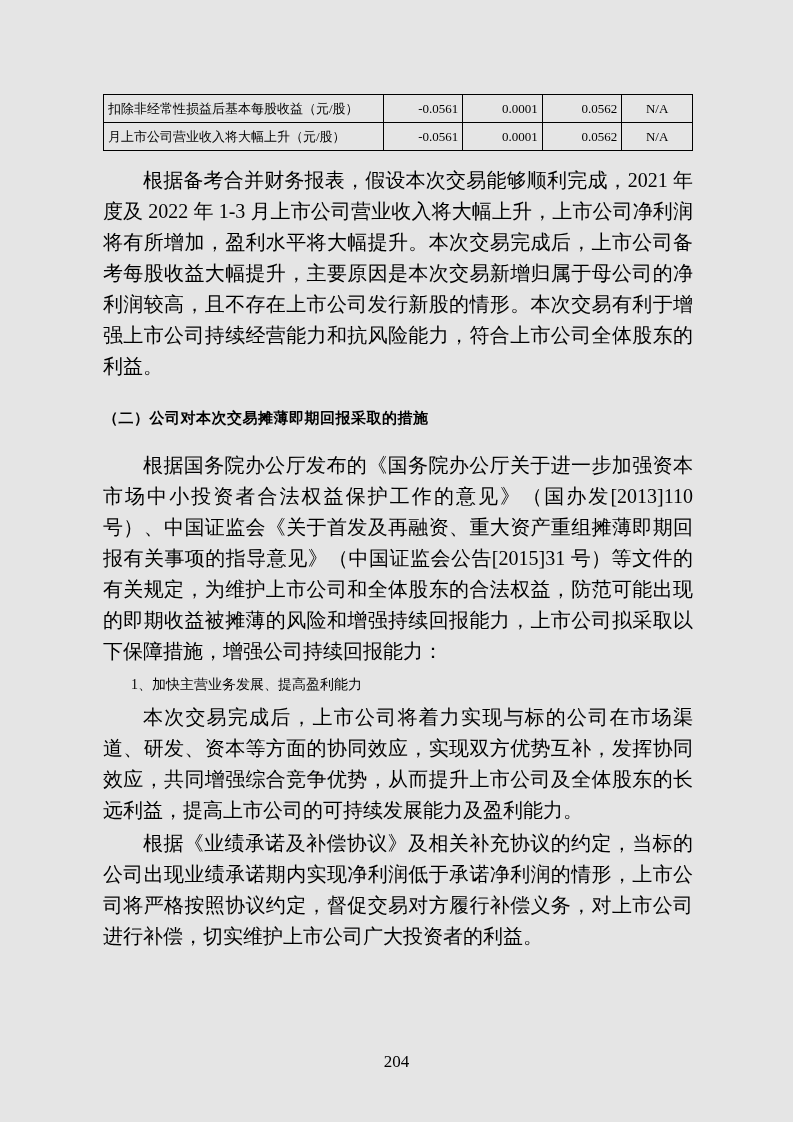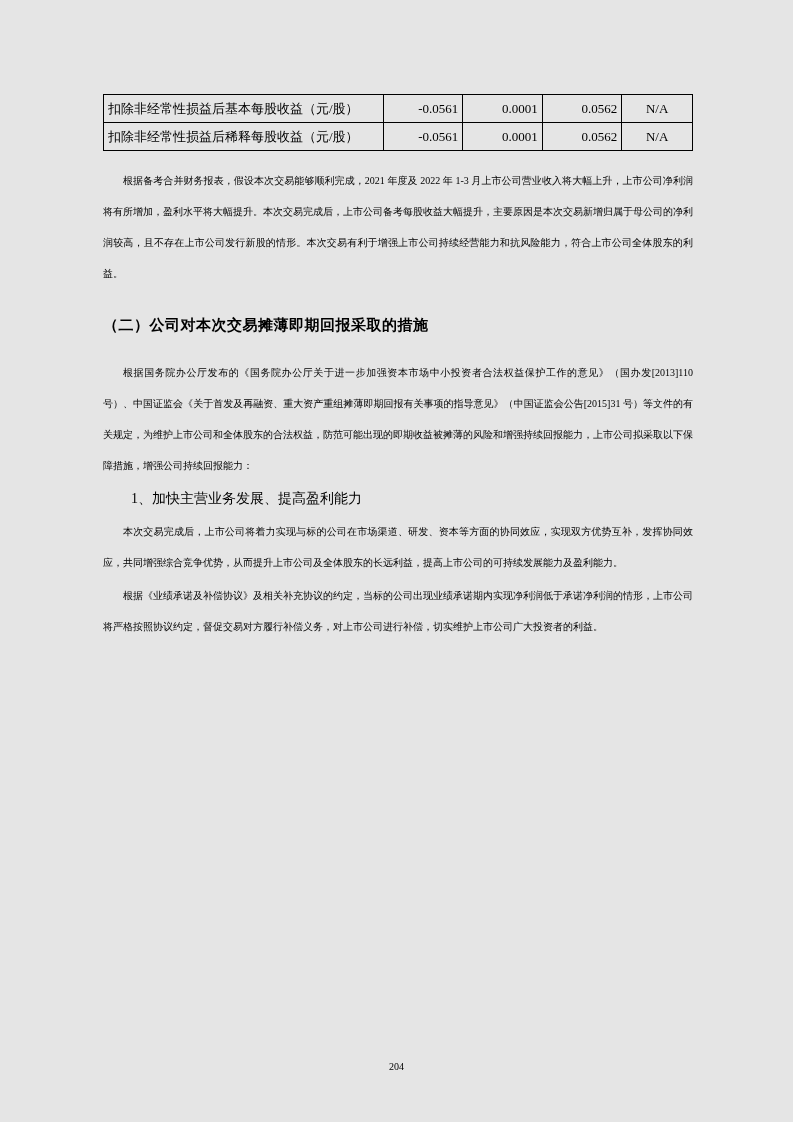--- a/index.html
+++ b/index.html
@@ -29,21 +29,21 @@
   table.eps-table td {
     border: 1.2px solid #000000;
     height: 28px;
     vertical-align: middle;
     padding: 2px 4px;
   }
   td.label-cell { text-align: left; padding-left: 7px; width: 47.5%; }
   td.num-cell   { text-align: right; padding-right: 14px; width: 13.5%; }
   td.na-cell    { text-align: center; width: 12%; }
   p.body-para {
-    font-size: 10px;
+    font-size: 20px;
     line-height: 31px;
     text-align: justify;
     text-indent: 2em;
     margin: 0 0 2px 0;
   }
   p.list-item {
     font-size: 14px;
     line-height: 31px;
     text-indent: 2em;
     margin: 0 0 2px 0;
@@ -55,41 +55,41 @@
     line-height: 24px;
     margin: 24px 0 20px 0;
     letter-spacing: 0.5px;
   }
   .page-footer {
     position: absolute;
     bottom: 50px;
     left: 0;
     width: 100%;
     text-align: center;
-    font-size: 10px;
+    font-size: 17px;
     font-family: "Liberation Serif", serif;
   }
 </style>
 </head>
 <body>
 
 <div class="page">
   <div class="content">
 
     <table class="eps-table">
       <tbody>
           <tr>
         <td class="label-cell">扣除非经常性损益后基本每股收益（元/股）</td>
         <td class="num-cell">-0.0561</td>
         <td class="num-cell">0.0001</td>
         <td class="num-cell">0.0562</td>
         <td class="na-cell">N/A</td>
       </tr>
       <tr>
-        <td class="label-cell">扣除非经常性损益后稀释每股收益（元/股）</td>
+        <td class="label-cell">月上市公司营业收入将大幅上升（元/股）</td>
         <td class="num-cell">-0.0561</td>
         <td class="num-cell">0.0001</td>
         <td class="num-cell">0.0562</td>
         <td class="na-cell">N/A</td>
       </tr>
     </tbody>
       </table>
 
     <p class="body-para">根据备考合并财务报表，假设本次交易能够顺利完成，2021 年度及 2022 年 1-3 月上市公司营业收入将大幅上升，上市公司净利润将有所增加，盈利水平将大幅提升。本次交易完成后，上市公司备考每股收益大幅提升，主要原因是本次交易新增归属于母公司的净利润较高，且不存在上市公司发行新股的情形。本次交易有利于增强上市公司持续经营能力和抗风险能力，符合上市公司全体股东的利益。</p>
 

